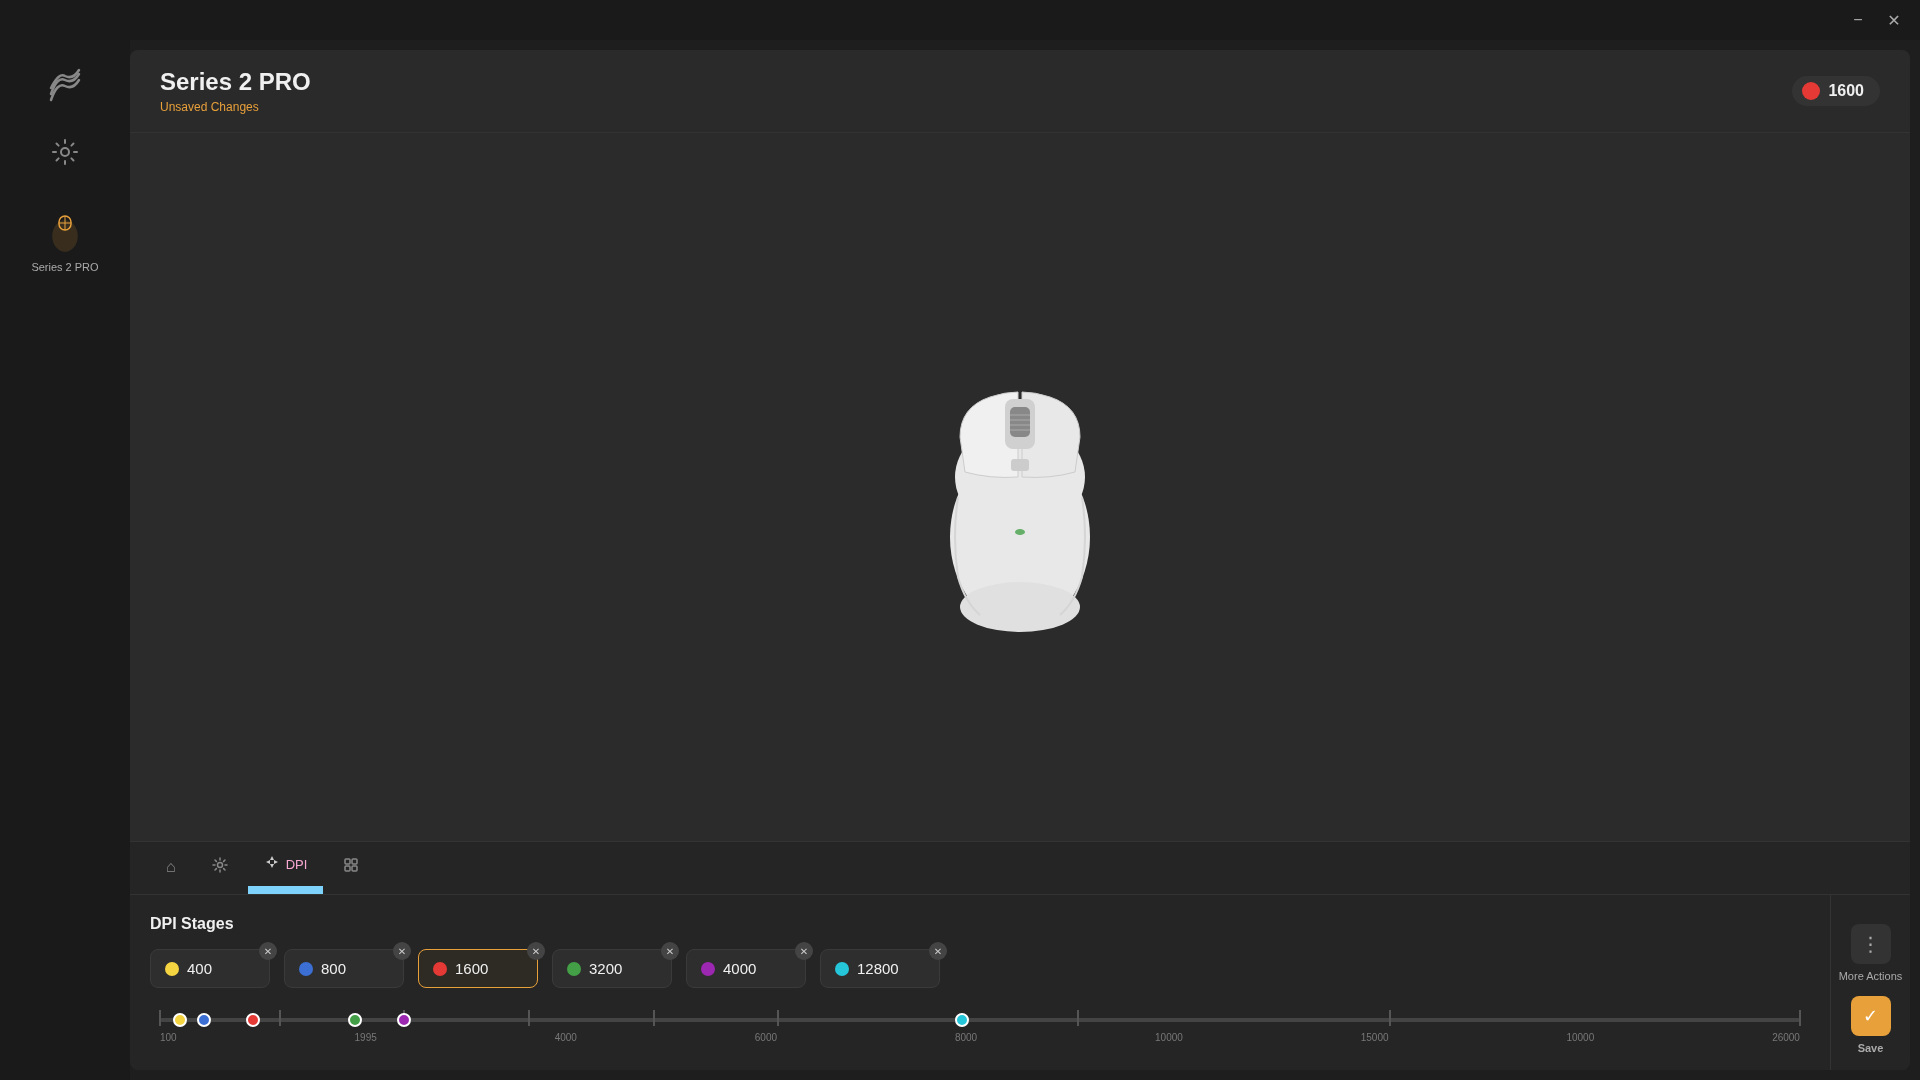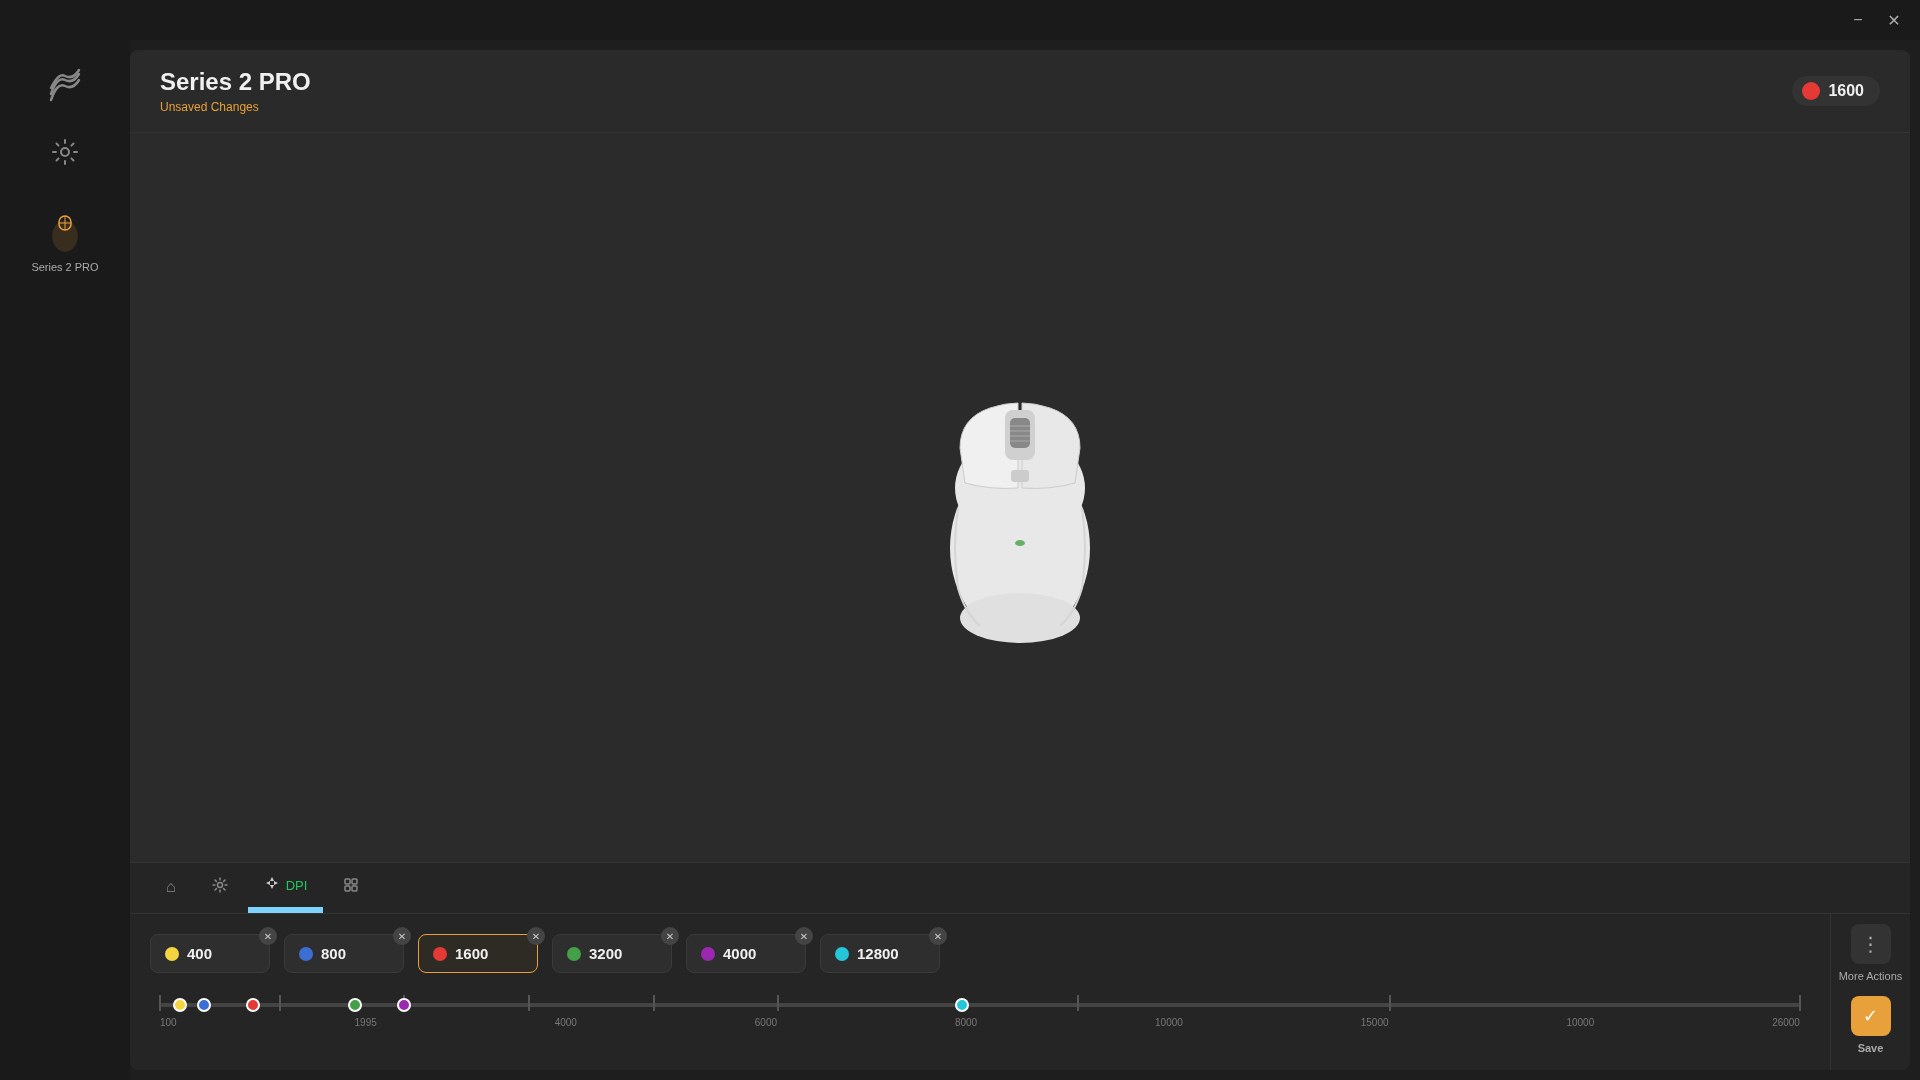--- a/index.html
+++ b/index.html
@@ -191,22 +191,22 @@
       align-items: center;
       gap: 6px;
       padding: 12px 16px;
       cursor: pointer;
       color: #888;
       font-size: 13px;
       border-bottom: 2px solid transparent;
       position: relative;
     }
     .tab-item.active {
-      color: #22c55e;
-      border-bottom: 6px solid #7dd3fc;
+      color: #f9a8d4;
+      border-bottom: 8px solid #7dd3fc;
     }
     .tab-icon {
       font-size: 16px;
     }
 
     
     .dpi-content {
       padding: 20px 20px 0 20px;
     }
     .dpi-stages-title {
@@ -239,21 +239,21 @@
       background: #2e2b25;
     }
     .dpi-color-dot {
       width: 14px;
       height: 14px;
       border-radius: 50%;
       flex-shrink: 0;
     }
     .dpi-value {
       font-size: 15px;
-      font-weight: 700;
+      font-weight: 400;
       color: #f0f0f0;
       min-width: 50px;
     }
     .dpi-close-btn {
       position: absolute;
       top: -8px;
       right: -8px;
       width: 18px;
       height: 18px;
       background: #444;
@@ -503,20 +503,21 @@
                 <rect x="2" y="9" width="5" height="5" rx="1" stroke="#888" stroke-width="1.5"></rect>
                 <rect x="9" y="9" width="5" height="5" rx="1" stroke="#888" stroke-width="1.5"></rect>
               </svg>
             </span>
           </div>
         </div>
 
         <div class="bottom-row">
           <div class="dpi-main-content">
             <div class="dpi-content">
+              <div class="dpi-stages-title">DPI Stages</div>
               <div class="dpi-stages-row">
 
                 <div class="dpi-stage-card">
                   <div class="dpi-color-dot" style="background:#f5d442;"></div>
                   <span class="dpi-value">400</span>
                   <button class="dpi-close-btn">✕</button>
                 </div>
 
                 <div class="dpi-stage-card">
                   <div class="dpi-color-dot" style="background:#3b6fd4;"></div>
@@ -543,21 +544,21 @@
                 </div>
 
                 <div class="dpi-stage-card">
                   <div class="dpi-color-dot" style="background:#26c6da;"></div>
                   <span class="dpi-value">12800</span>
                   <button class="dpi-close-btn">✕</button>
                 </div>
               </div>
 
               <div class="dpi-slider-section">
-                <div style="position:relative; margin: 4px 10px;">
+                <div style="position:relative; margin: 11px 10px;">
                   <div class="dpi-slider-track">
 
                     <div class="tick-mark" style="left:0%;"></div>
                     <div class="tick-mark" style="left:7.3%;"></div>
                     <div class="tick-mark" style="left:14.9%;"></div>
                     <div class="tick-mark" style="left:22.5%;"></div>
                     <div class="tick-mark" style="left:30.1%;"></div>
                     <div class="tick-mark" style="left:37.7%;"></div>
                     <div class="tick-mark" style="left:56%;"></div>
                     <div class="tick-mark" style="left:75%;"></div>

